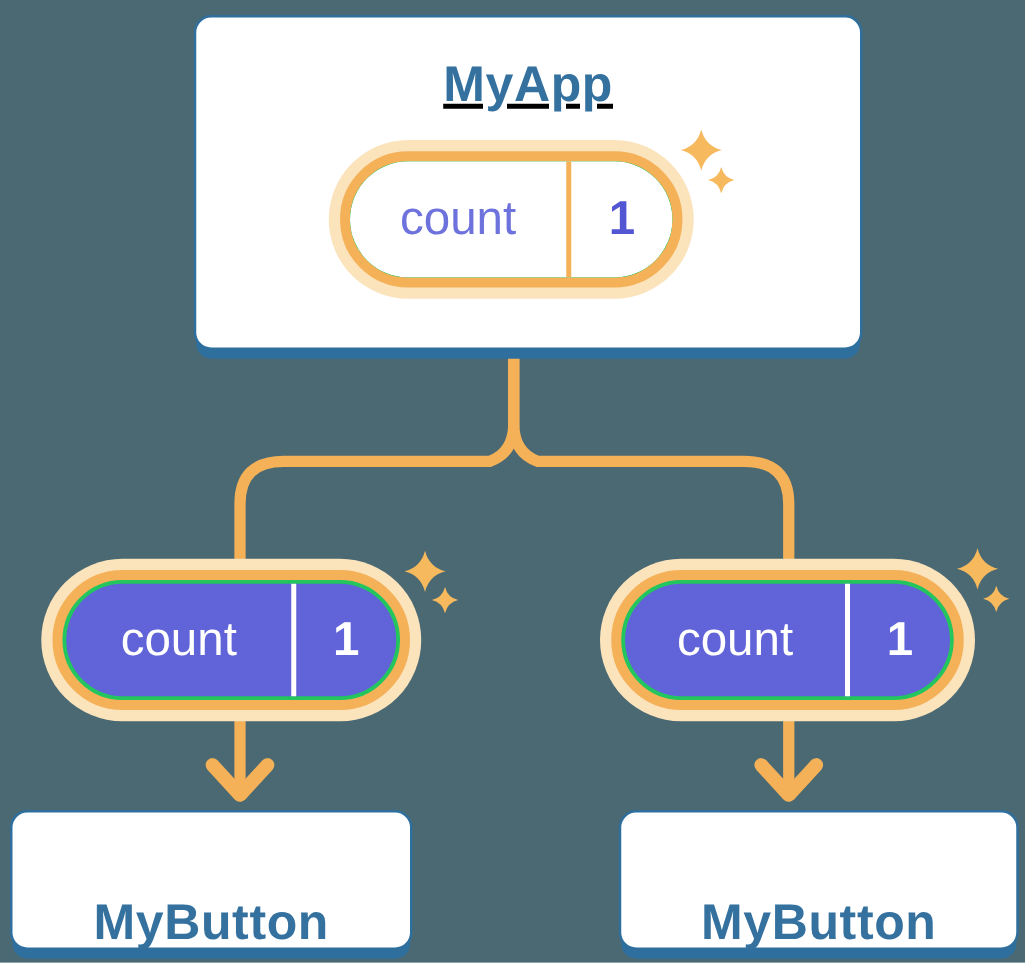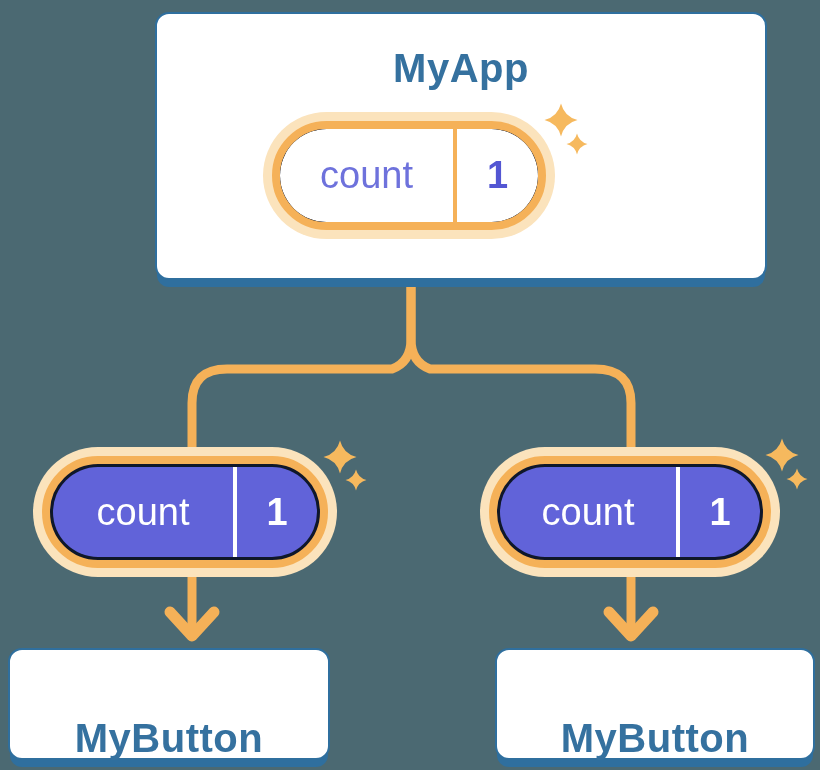--- a/index.html
+++ b/index.html
@@ -17,33 +17,33 @@
     position:absolute; z-index:2;
     background:#FFFFFF;
     border:2px solid #2F6F9E;
     border-radius:14px;
     box-shadow:0 9px 0 -2px #2F6F9E;
   }
   .card-title {
     color:#35719F; font-weight:bold; font-size:40px;
     text-align:center; letter-spacing:0.5px; line-height:1;
   }
-  .node-root { left:155px; top:12px; width:612px; height:268px; }
+  .node-root { left:155px; top:12px; width:535px; height:268px;text-decoration:underline; }
   .node-root .card-title { margin-top:34px; }
   .btn-card { display:flex; align-items:flex-end; justify-content:center; }
   .btn-left  { left:8px;   top:648px; width:322px; height:112px; }
   .btn-right { left:495px; top:648px; width:320px; height:112px; }
 
   .pill { position:absolute; z-index:2; border-radius:999px; padding:9px; background:#FBE3BC; }
   .pill-top   { left:263px; top:112px; width:292px; height:127px; }
   .pill-left  { left:33px;  top:447px; width:304px; height:130px; }
   .pill-right { left:480px; top:447px; width:300px; height:130px; }
   .pill-border {
     height:100%; border-radius:999px;
-    border:8px solid #F5B158; background:#0f172a;
+    border:8px solid #F5B158; background:#22c55e;
     display:flex; overflow:hidden;
   }
   .pill-core { flex:1; border-radius:999px; display:flex; align-items:stretch; }
   .pill--light  .pill-core { background:#FFFFFF; }
   .pill--purple .pill-core { background:#6163D9; margin:3px; }
   .pill-section { display:flex; align-items:center; justify-content:center; font-size:38px; }
   .pill-section.label { flex:1; }
   .pill--light  .pill-section.value { width:81px; }
   .pill--purple .pill-section.value { width:80px; }
   .pill-divider { width:4px; align-self:stretch; }

